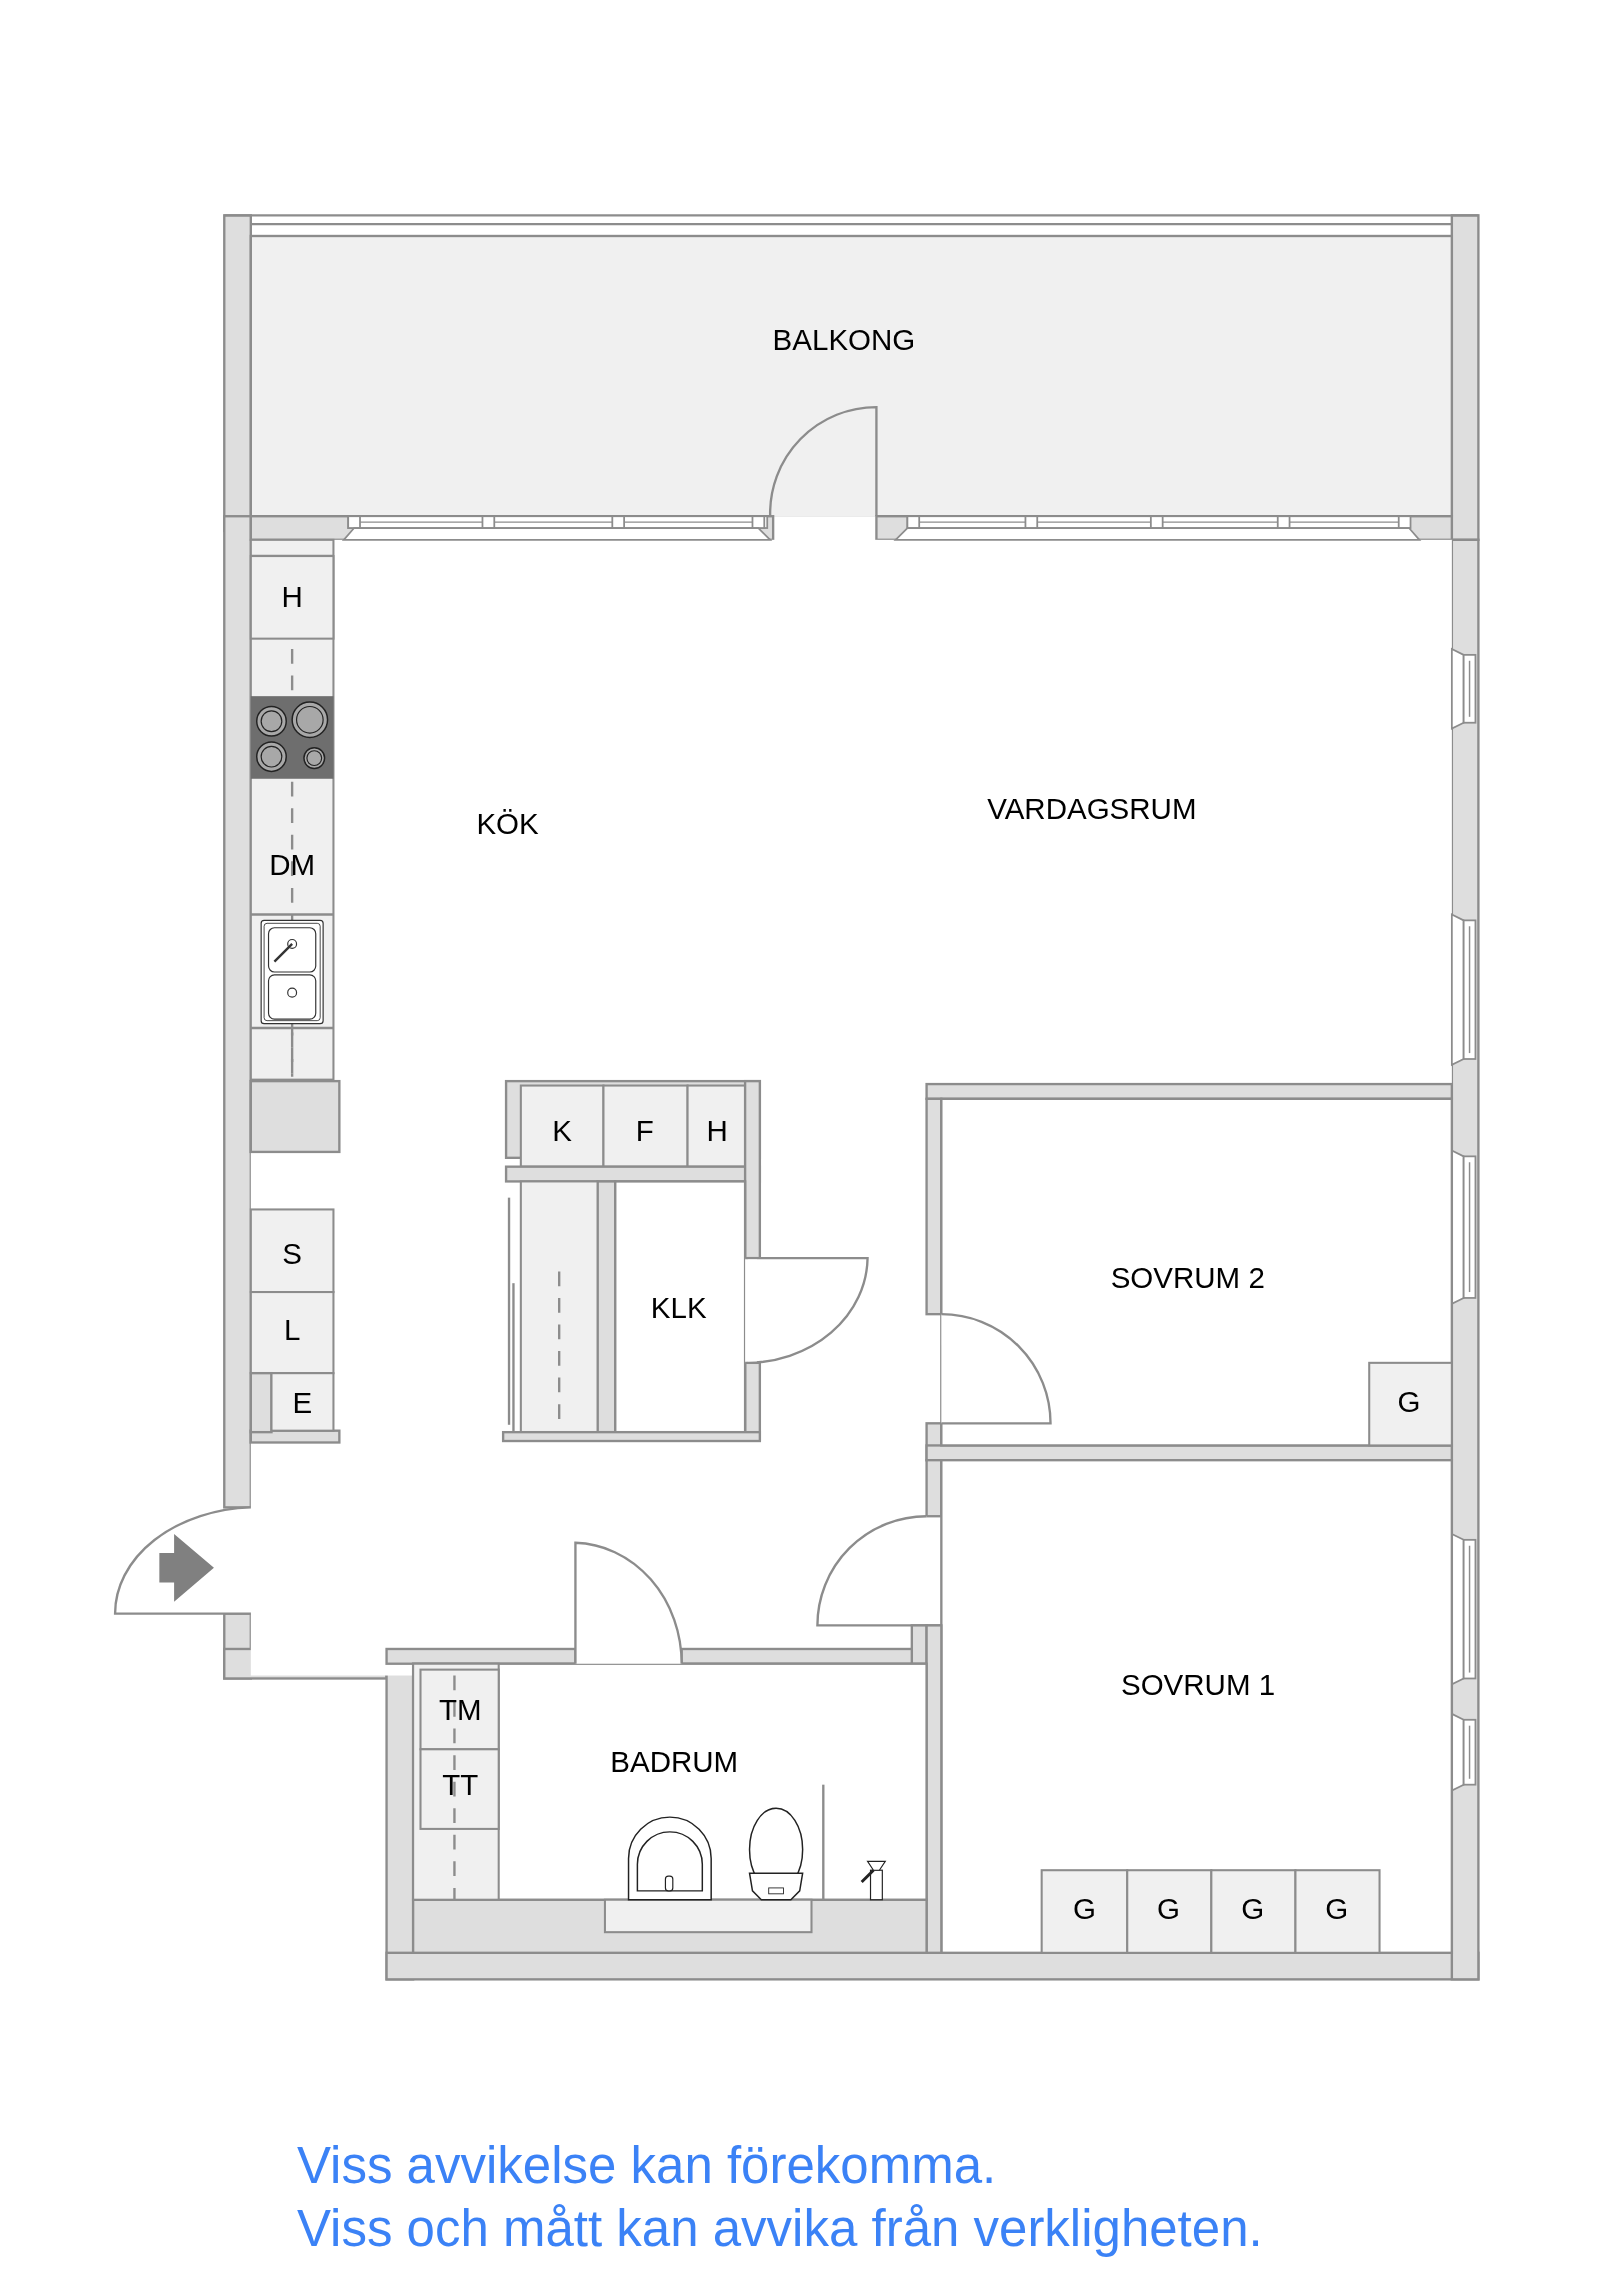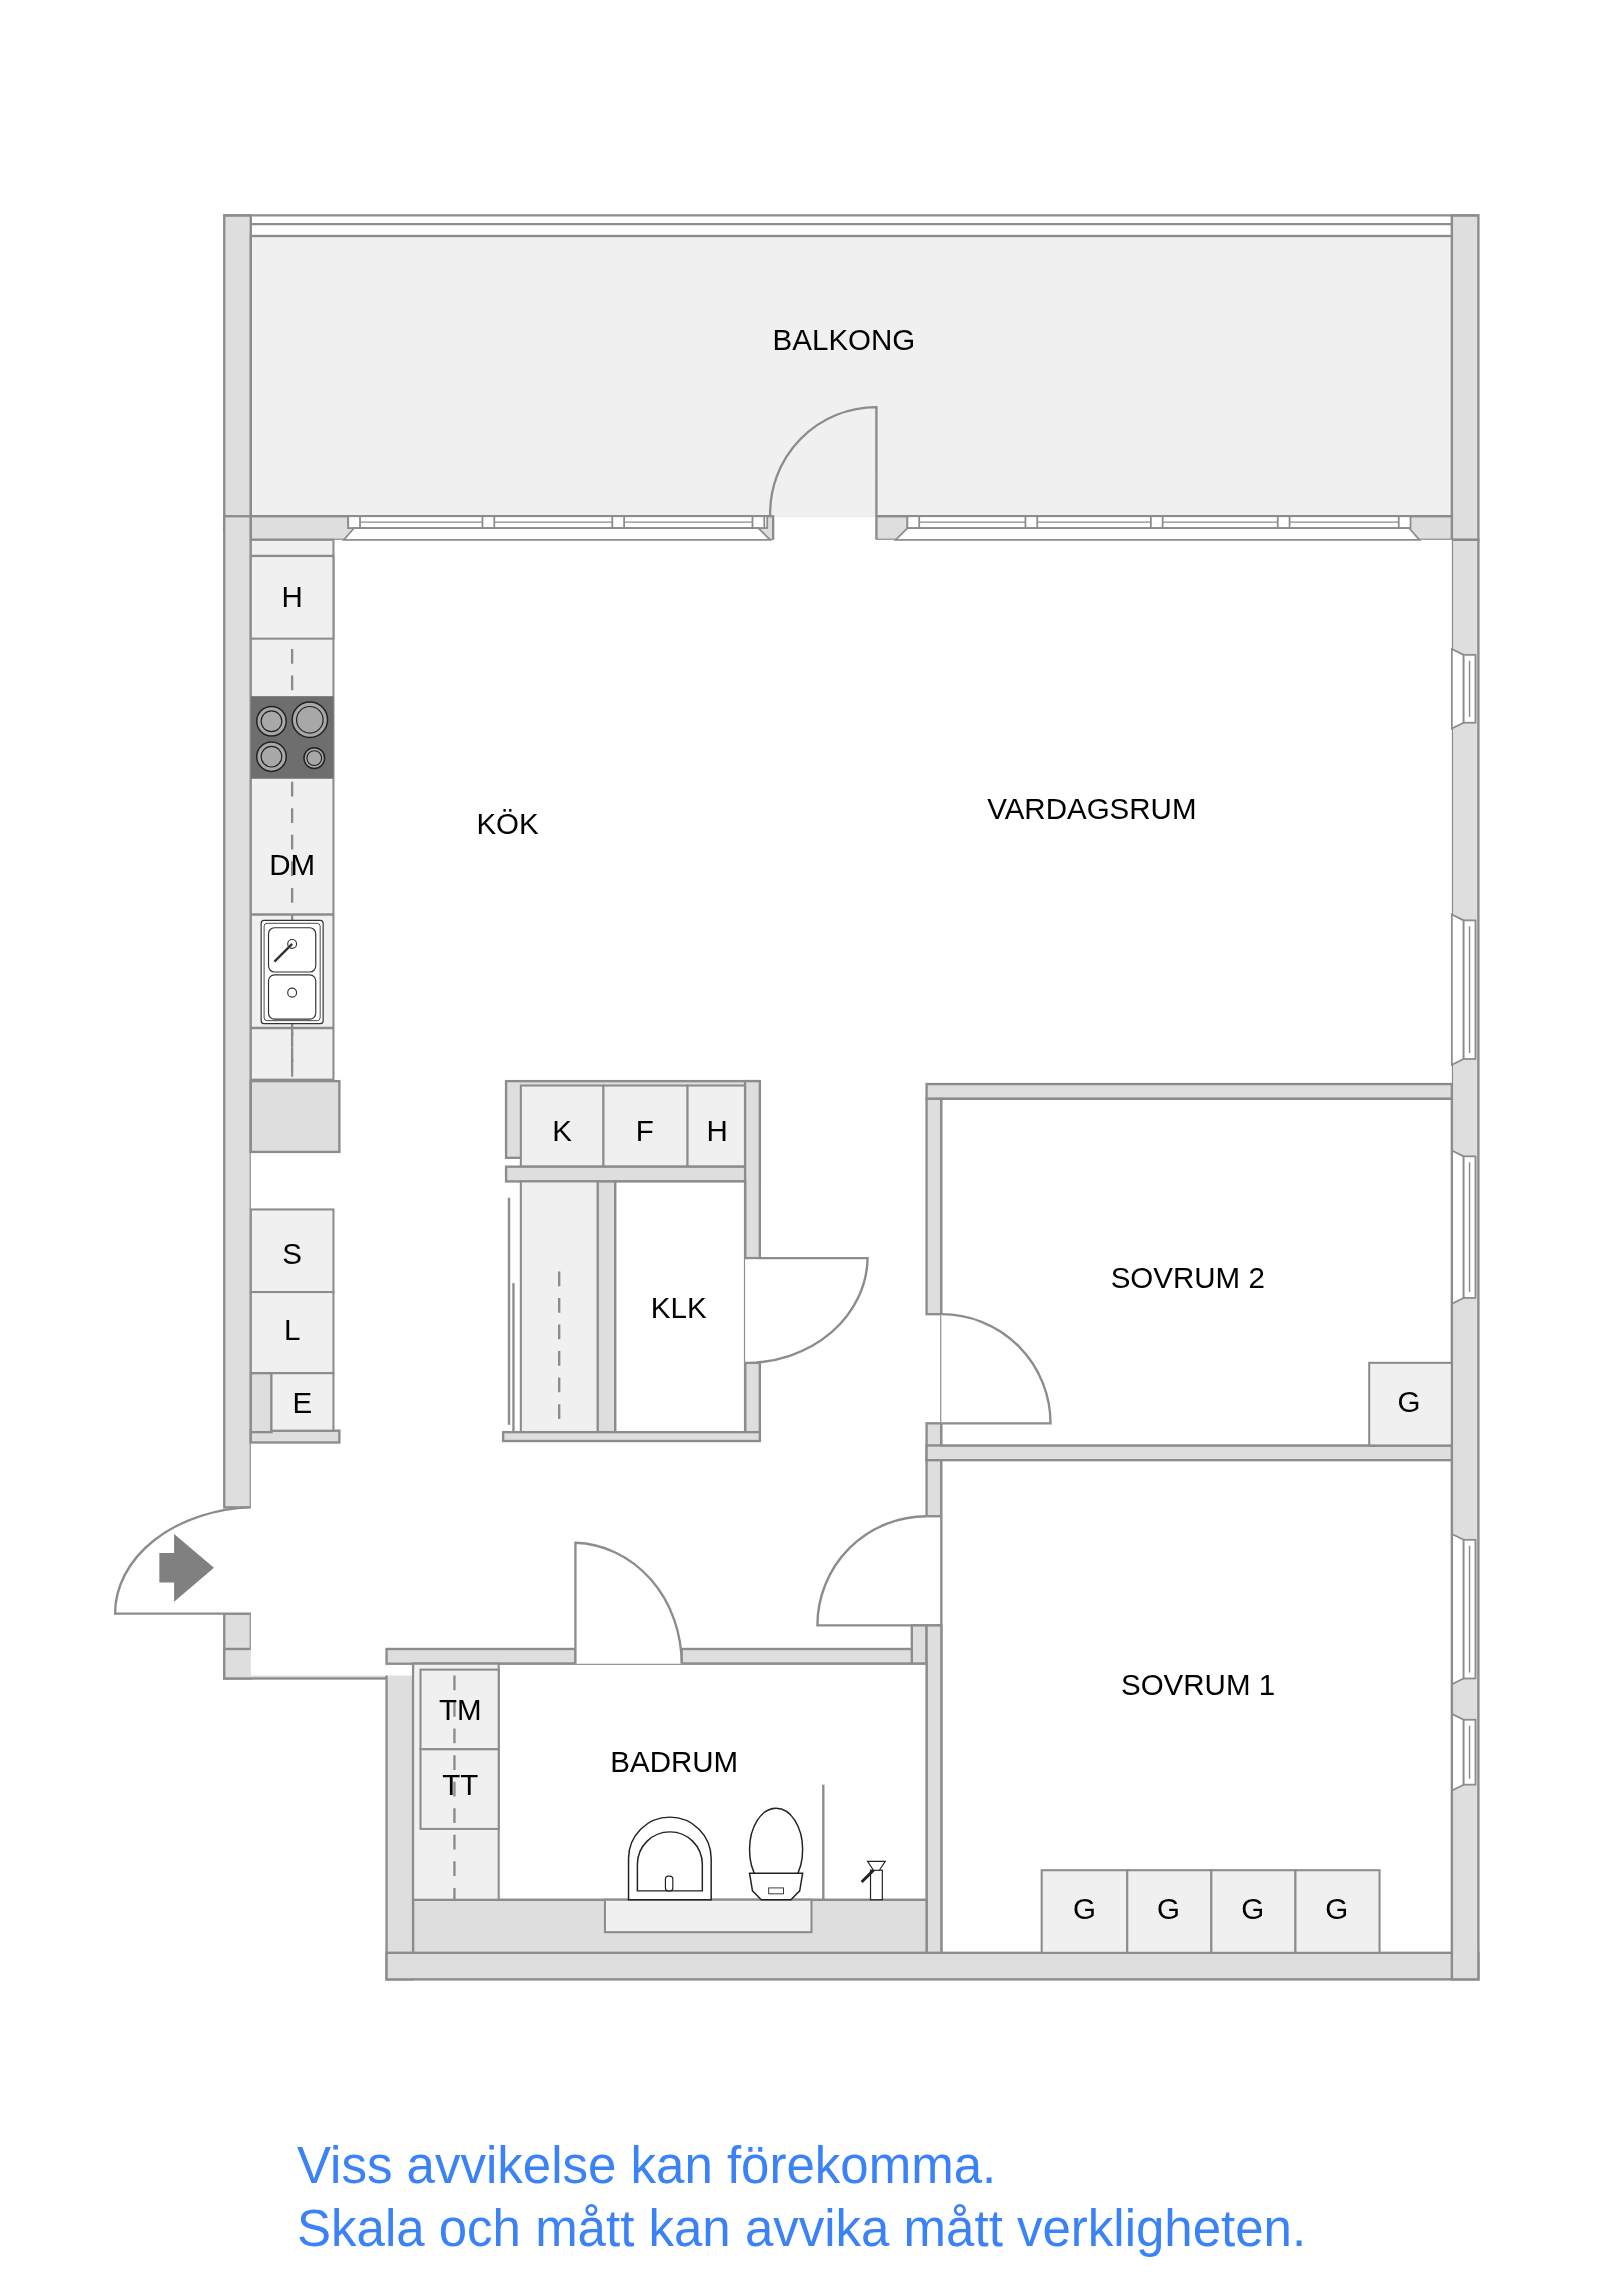--- a/index.html
+++ b/index.html
@@ -239,15 +239,15 @@
   <text class="clbl" x="735" y="1296">G</text>
   <text class="clbl" x="792" y="1296">G</text>
   <text class="clbl" x="849" y="1296">G</text>
   <text class="clbl" x="906" y="1296">G</text>
   <text class="clbl" x="312" y="1161">TM</text>
   <text class="clbl" x="312" y="1212">TT</text>
 </svg>
 
 <div class="footer">
   <div>Viss avvikelse kan förekomma.</div>
-  <div>Skala och mått kan avvika mått verkligheten.</div>
+  <div>Viss och mått kan avvika från verkligheten.</div>
 </div>
 
 
 </body></html>

